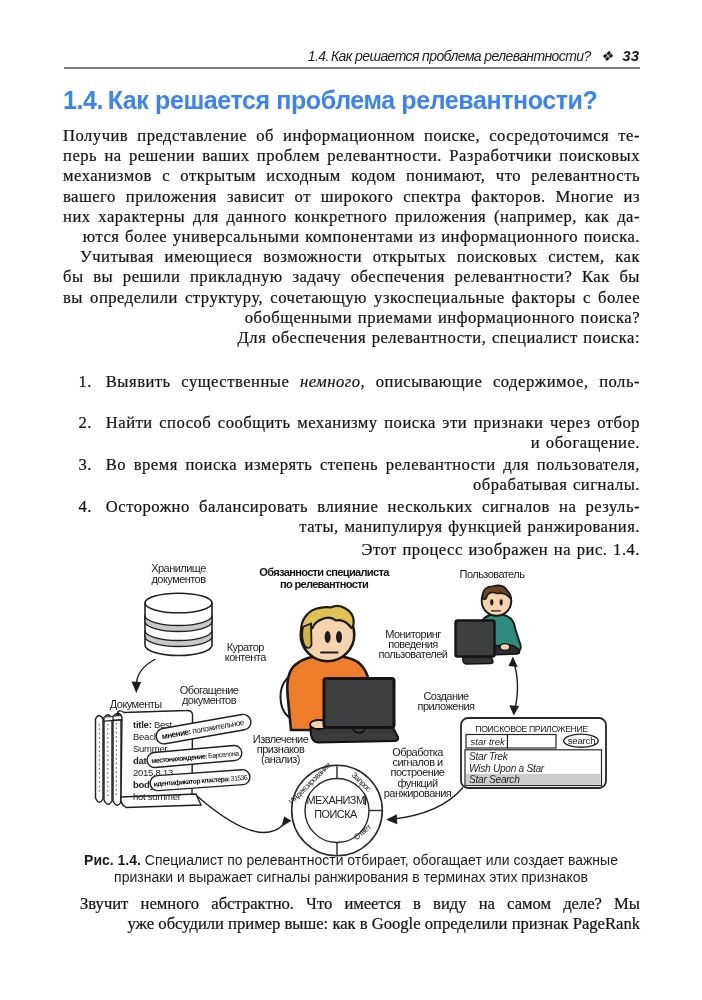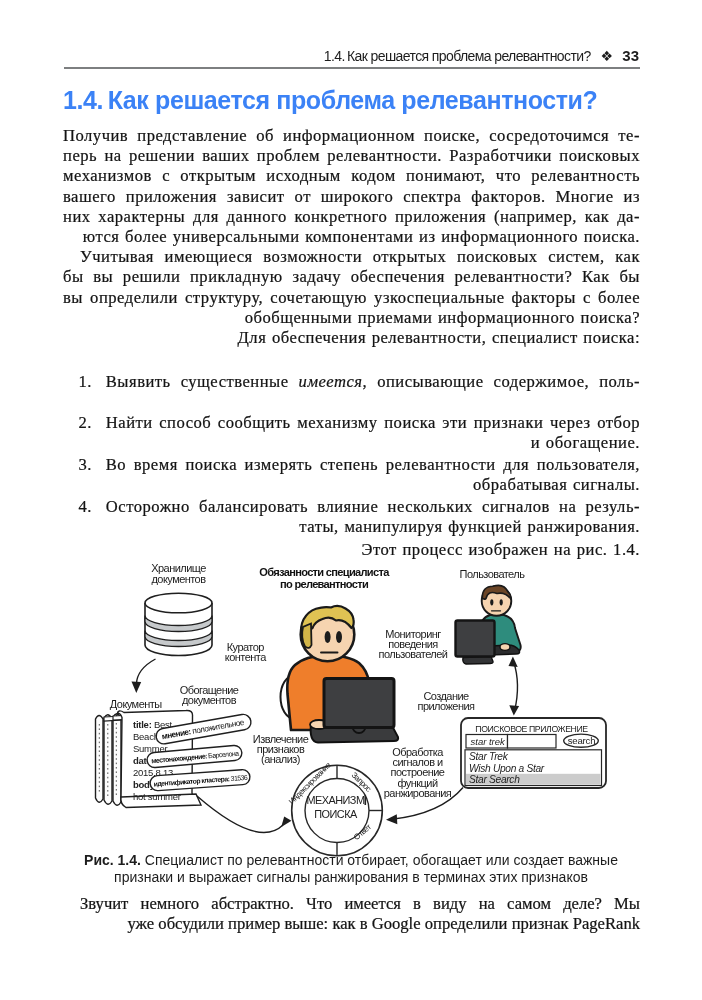--- a/index.html
+++ b/index.html
@@ -1,21 +1,21 @@
 <!DOCTYPE html>
 <html><head>
 <meta charset="utf-8">
 <style>
 html,body{margin:0;padding:0;}
 body{width:702px;height:1000px;background:#fff;position:relative;overflow:hidden;
      font-family:"Liberation Serif",serif;color:#141414;}
 .abs{position:absolute;}
 .cs{font-family:"Liberation Sans",sans-serif;letter-spacing:-0.5px;color:#1d1d1d;}
 
-#hdr{left:0;top:47px;width:639px;text-align:right;font-size:14px;letter-spacing:-0.6px;}
+#hdr{left:0;top:47px;width:639px;text-align:right;font-size:14px;letter-spacing:-0.6px;font-style:italic;}
 #hdr .pg{font-weight:bold;font-size:15px;letter-spacing:0;}
 #hrule{left:64px;top:67px;width:576px;height:1.6px;background:#7d7f80;}
 
 #title{left:63px;top:86px;width:620px;font-weight:bold;font-size:25px;letter-spacing:-0.4px;color:#3b82f6;}
 
 .tx{left:63px;width:577px;font-size:16.6px;line-height:20.2px;-webkit-text-stroke:0.22px #141414;letter-spacing:0.5px;word-spacing:1px;}
 .ln{text-align:justify;text-align-last:justify;height:20.2px;overflow:visible;}
 .lnl{text-align:right;height:20.2px;}
 .ind{padding-left:17px;}
 .li{position:absolute;left:78.5px;width:561.5px;font-size:16.6px;line-height:20.2px;-webkit-text-stroke:0.22px #141414;letter-spacing:0.5px;word-spacing:1px;}
@@ -41,21 +41,21 @@
 <div class="ln ind">Учитывая имеющиеся возможности открытых поисковых систем, как</div>
 <div class="ln">бы вы решили прикладную задачу обеспечения релевантности? Как бы</div>
 <div class="ln">вы определили структуру, сочетающую узкоспециальные факторы с более</div>
 <div class="lnl">обобщенными приемами информационного поиска?</div>
 <div class="lnl ind">Для обеспечения релевантности, специалист поиска:</div>
 </div>
 
 <div class="abs li" style="top:371.5px">
   <span class="num">1.</span>
   <div class="lib">
-  <div class="ln">Выявить существенные <i>имеется</i>, описывающие содержимое, поль-</div>
+  <div class="ln">Выявить существенные <i>немного</i>, описывающие содержимое, поль-</div>
   </div>
 </div>
 <div class="abs li" style="top:413px">
   <span class="num">2.</span>
   <div class="lib">
   <div class="ln">Найти способ сообщить механизму поиска эти признаки через отбор</div>
   <div class="lnl">и обогащение.</div>
   </div>
 </div>
 <div class="abs li" style="top:455px">

